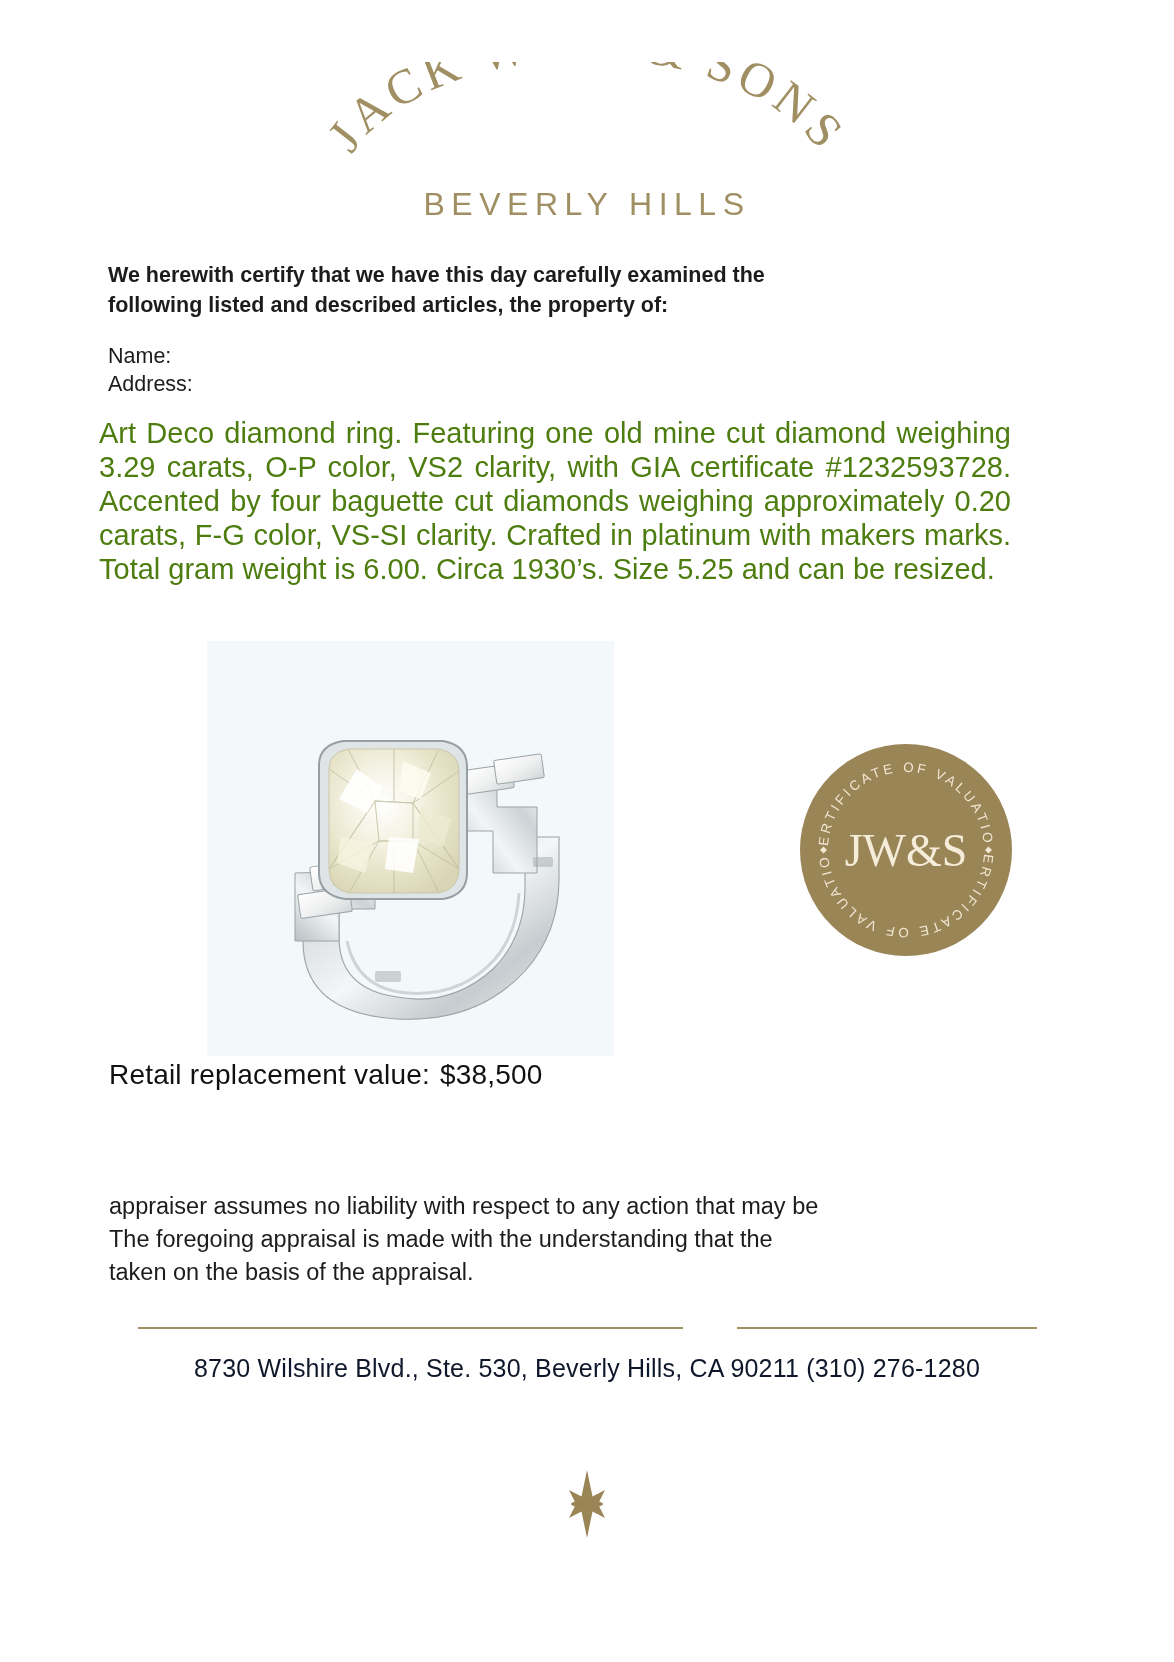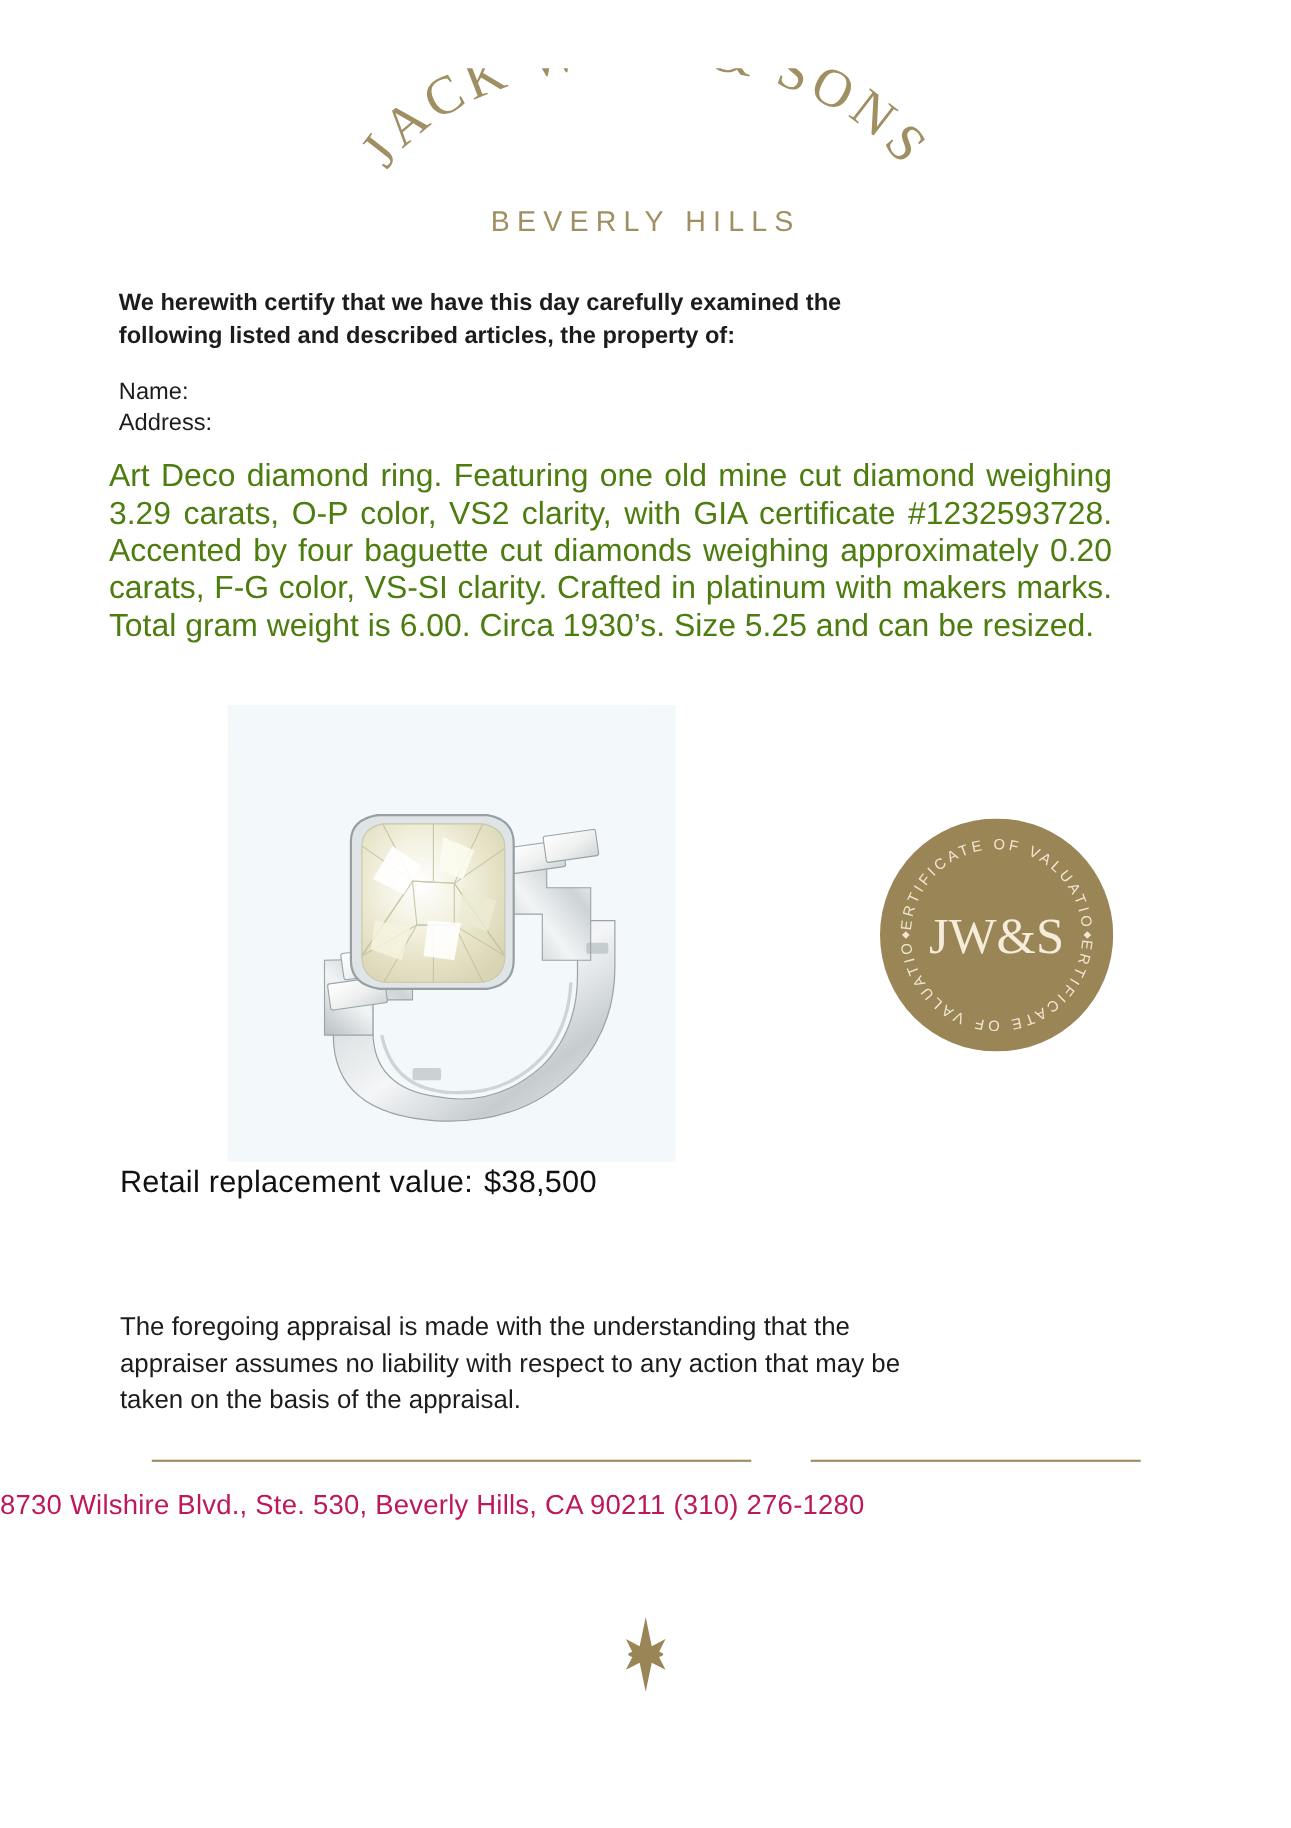--- a/index.html
+++ b/index.html
@@ -20,21 +20,21 @@
   .logo-block {
     position: absolute;
     top: 62px;
     left: 0;
     width: 1174px;
     text-align: center;
   }
   .logo-arch { display: block; margin: 0 auto; }
   .logo-sub {
     margin-top: -6px;
-    font-size: 26px;
+    font-size: 32px;
     letter-spacing: 6.5px;
     color: #a08f62;
     font-family: "Liberation Sans", sans-serif;
     font-weight: 400;
   }
 
   
   .intro {
     position: absolute;
     left: 108px;
@@ -131,22 +131,23 @@
   }
   .rule-left  { width: 545px; }
   .rule-right { width: 300px; }
 
   
   .footer-address {
     position: absolute;
     left: 0;
     top: 1354px;
     width: 1174px;
+    text-align: center;
     font-size: 25px;
-    color: #be185d;
+    color: #0f172a;
     letter-spacing: 0.2px;
   }
 
   
   .star-ornament {
     position: absolute;
     left: 0;
     top: 1468px;
     width: 1174px;
     text-align: center;
@@ -291,22 +292,22 @@
 
       <text x="106" y="122" text-anchor="middle" font-family="Liberation Serif, serif" font-size="46" fill="#f5ecd9">JW&amp;S</text>
     </svg>
   </div>
 
   <div class="retail">
     <span>Retail replacement value:</span><span class="amount">$38,500</span>
   </div>
 
   <div class="disclaimer">
+    <p>appraiser assumes no liability with respect to any action that may be</p>
     <p>The foregoing appraisal is made with the understanding that the</p>
-    <p>appraiser assumes no liability with respect to any action that may be</p>
     <p>taken on the basis of the appraisal.</p>
   </div>
 
   <div class="rules">
     <div class="rule rule-left"></div>
     <div class="rule rule-right"></div>
   </div>
 
   <div class="footer-address">8730 Wilshire Blvd., Ste. 530, Beverly Hills, CA 90211 (310) 276-1280</div>
 

